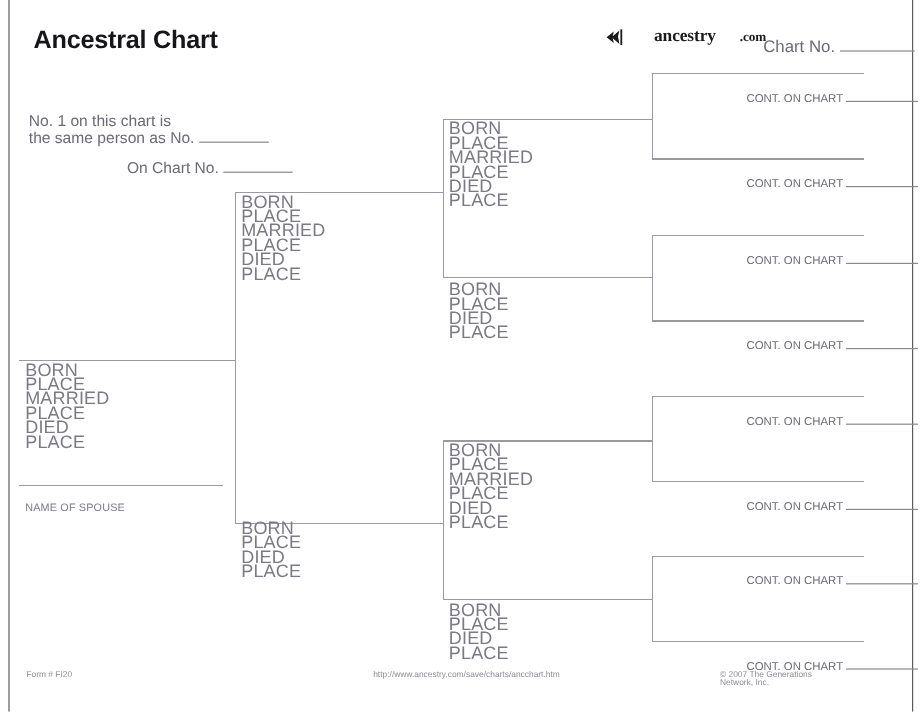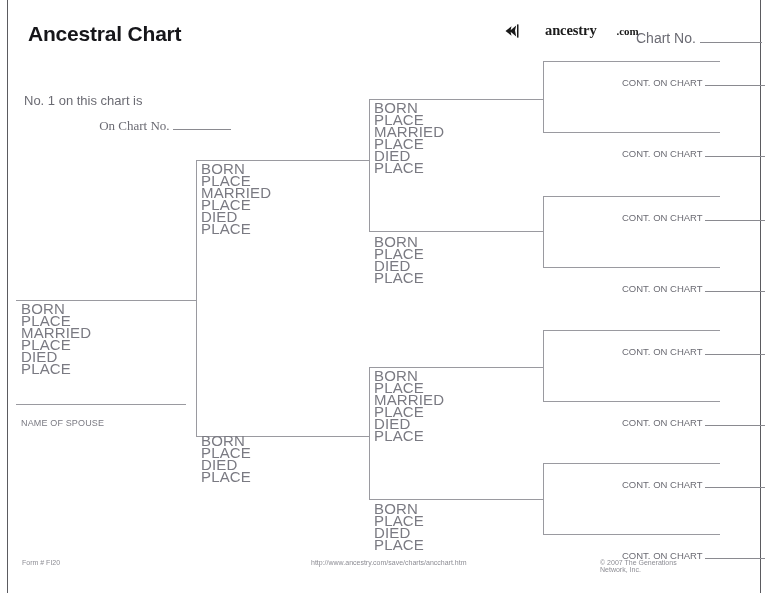--- a/index.html
+++ b/index.html
@@ -33,21 +33,21 @@
     position:absolute;left:636px;top:30px;
     font-size:14px;color:#6b6b73;white-space:nowrap;
   }
   .blank{display:inline-block;border-bottom:1px solid #8a8a90;vertical-align:baseline;}
 
   #note{
     position:absolute;left:24px;top:82px;
     font-size:13px;line-height:14px;color:#6b6b73;width:220px;margin-top:12px;
   }
   #note .l2{white-space:nowrap;}
-  #note .l3{margin-top:11px;text-align:center;padding-left:62px;white-space:nowrap;font-family:Liberation Serif, serif;}
+  #note .l3{margin-top:11px;text-align:right;padding-left:62px;white-space:nowrap;}
 
   
   #lines{position:absolute;left:0;top:0;width:768px;height:593px;}
 
   
   .facts{
     position:absolute;font-size:15px;line-height:12.1px;
     color:#7a7a82;letter-spacing:0.15px;white-space:nowrap;
   }
   .facts div{display:block;}
@@ -87,20 +87,24 @@
       <span class="dotcom">.com</span>
   </div>
 
   <div id="chart-no">
     <span>Chart No.</span>
     <span class="blank" style="width:62px"></span>
   </div>
 
   <div id="note">
     <div class="l1">No. 1 on this chart is</div>
+    <div class="l2">
+      <span>the same person as No.</span>
+      <span class="blank" style="width:58px"></span>
+    </div>
     <div class="l3">
       <span>On Chart No.</span>
       <span class="blank" style="width:58px"></span>
     </div>
   </div>
 
   <svg id="lines" viewBox="0 0 768 593" width="768" height="593">
     <g stroke="#9a9aa0" stroke-width="1.1" fill="none" shape-rendering="crispEdges">
 
       <line x1="16" y1="300.5" x2="196" y2="300.5"></line>

